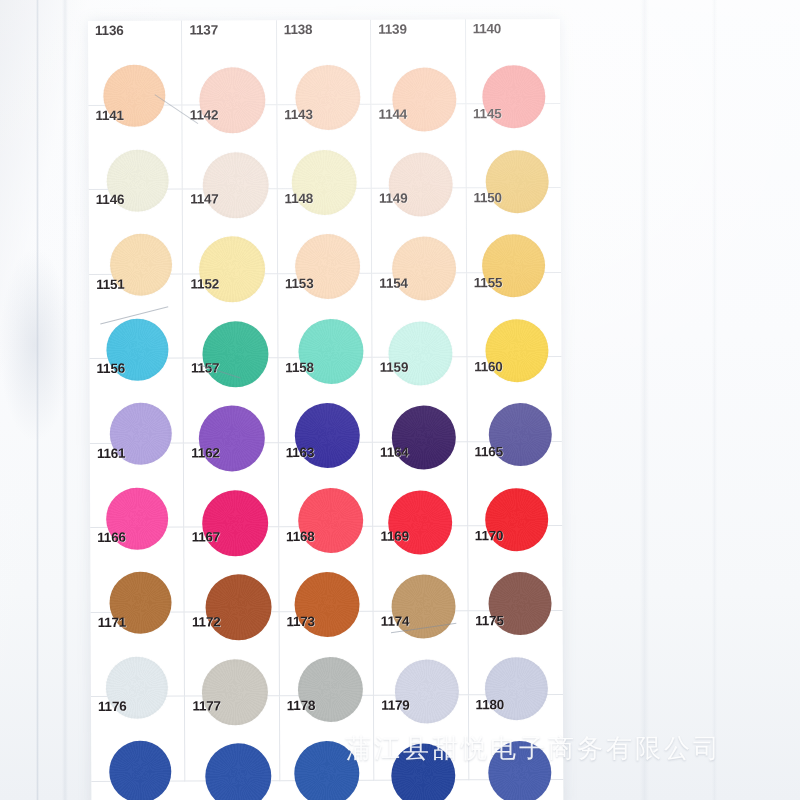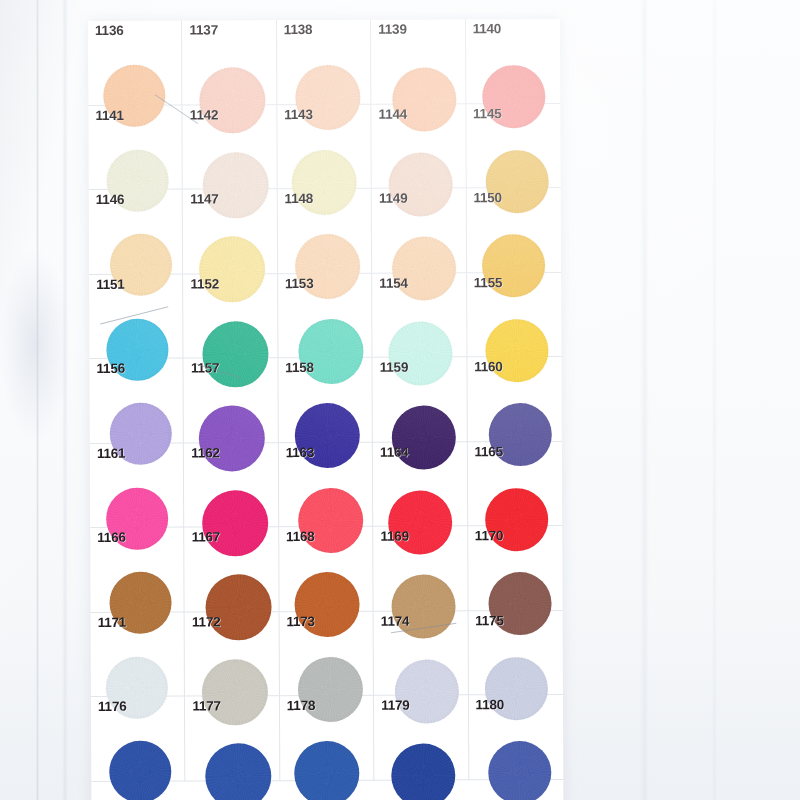--- a/index.html
+++ b/index.html
@@ -347,15 +347,16 @@
           <div class="swatch" style="background-color: rgb(74, 95, 174); margin-left: -28px; top: 46px; width: 63px; height: 63px;"></div>
         </div>
       </div>
 
     <div class="fibre" style="left:62px; top:88px; width:52px; transform:rotate(34deg);"></div>
     <div class="fibre" style="left:10px; top:294px; width:70px; transform:rotate(-14deg);"></div>
     <div class="fibre" style="left:106px; top:350px; width:46px; transform:rotate(18deg);"></div>
     <div class="fibre" style="left:300px; top:608px; width:66px; transform:rotate(-8deg);"></div>
   </div>
 
+  <div id="watermark">蒲江县甜悦电子商务有限公司</div>
 
   <div id="glare"></div>
 </div>
 
 </body></html>

